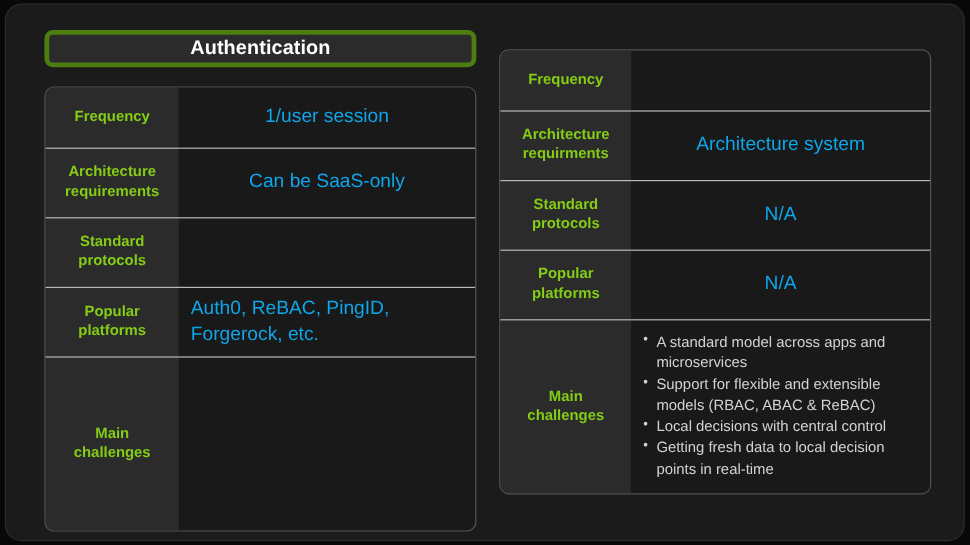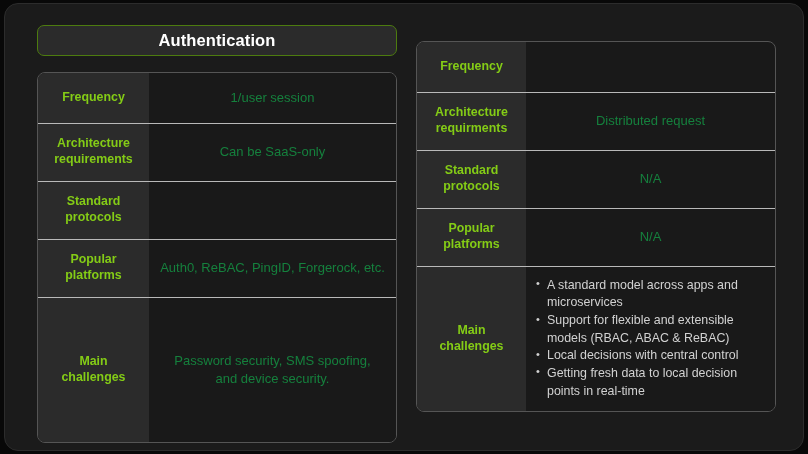--- a/index.html
+++ b/index.html
@@ -44,21 +44,21 @@
   
   .panel {
     position: absolute;
     top: 21px;
   }
   .panel.left  { left: 32px;  width: 360px; }
   .panel.right { left: 411px; width: 360px; }
 
   .panel-header {
     height: 31px;
-    border: 1px solid #4d7c0f;
+    border: 4px solid #4d7c0f;
     border-radius: 7px;
     background: #2b2b2b;
     display: flex;
     align-items: center;
     justify-content: center;
     box-sizing: border-box;
   }
   .panel-header-title {
     color: #ffffff;
     font-size: 16.5px;
@@ -107,23 +107,23 @@
   .row-value {
     flex: 1 1 auto;
     background: #191919;
     display: flex;
     align-items: center;
     justify-content: center;
     box-sizing: border-box;
     padding: 0 10px;
   }
   .row-value-text {
-    color: #15803d;
-    font-size: 13px;
-    text-align: center;
+    color: #0ea5e9;
+    font-size: 16px;
+    text-align: left;
     line-height: 1.34;
     white-space: pre-line;
   }
 
   
   .row-value.bullets {
     justify-content: flex-end;
     padding: 0 8px 0 10px;
   }
   .bullet-list {
@@ -204,42 +204,38 @@
               <div class="row-value">
                 <div class="row-value-text">Auth0, ReBAC, PingID, Forgerock, etc.</div>
               </div>
             </div>
             <div class="row" style="height: 145px;">
               <div class="separator"></div>
               <div class="row-label">
                 <div class="row-label-text">Main
 challenges</div>
               </div>
-              <div class="row-value">
-                <div class="row-value-text">Password security, SMS spoofing,
-and device security.</div>
-              </div>
             </div>
           </div>
         </div>
         <div class="panel right">
           <div class="panel-body">
             <div class="row" style="height: 50px;">
               <div class="row-label">
                 <div class="row-label-text">Frequency</div>
               </div>
             </div>
             <div class="row" style="height: 58px;">
               <div class="separator"></div>
               <div class="row-label">
                 <div class="row-label-text">Architecture
 requirments</div>
               </div>
               <div class="row-value">
-                <div class="row-value-text">Distributed request</div>
+                <div class="row-value-text">Architecture system</div>
               </div>
             </div>
             <div class="row" style="height: 58px;">
               <div class="separator"></div>
               <div class="row-label">
                 <div class="row-label-text">Standard
 protocols</div>
               </div>
               <div class="row-value">
                 <div class="row-value-text">N/A</div>

